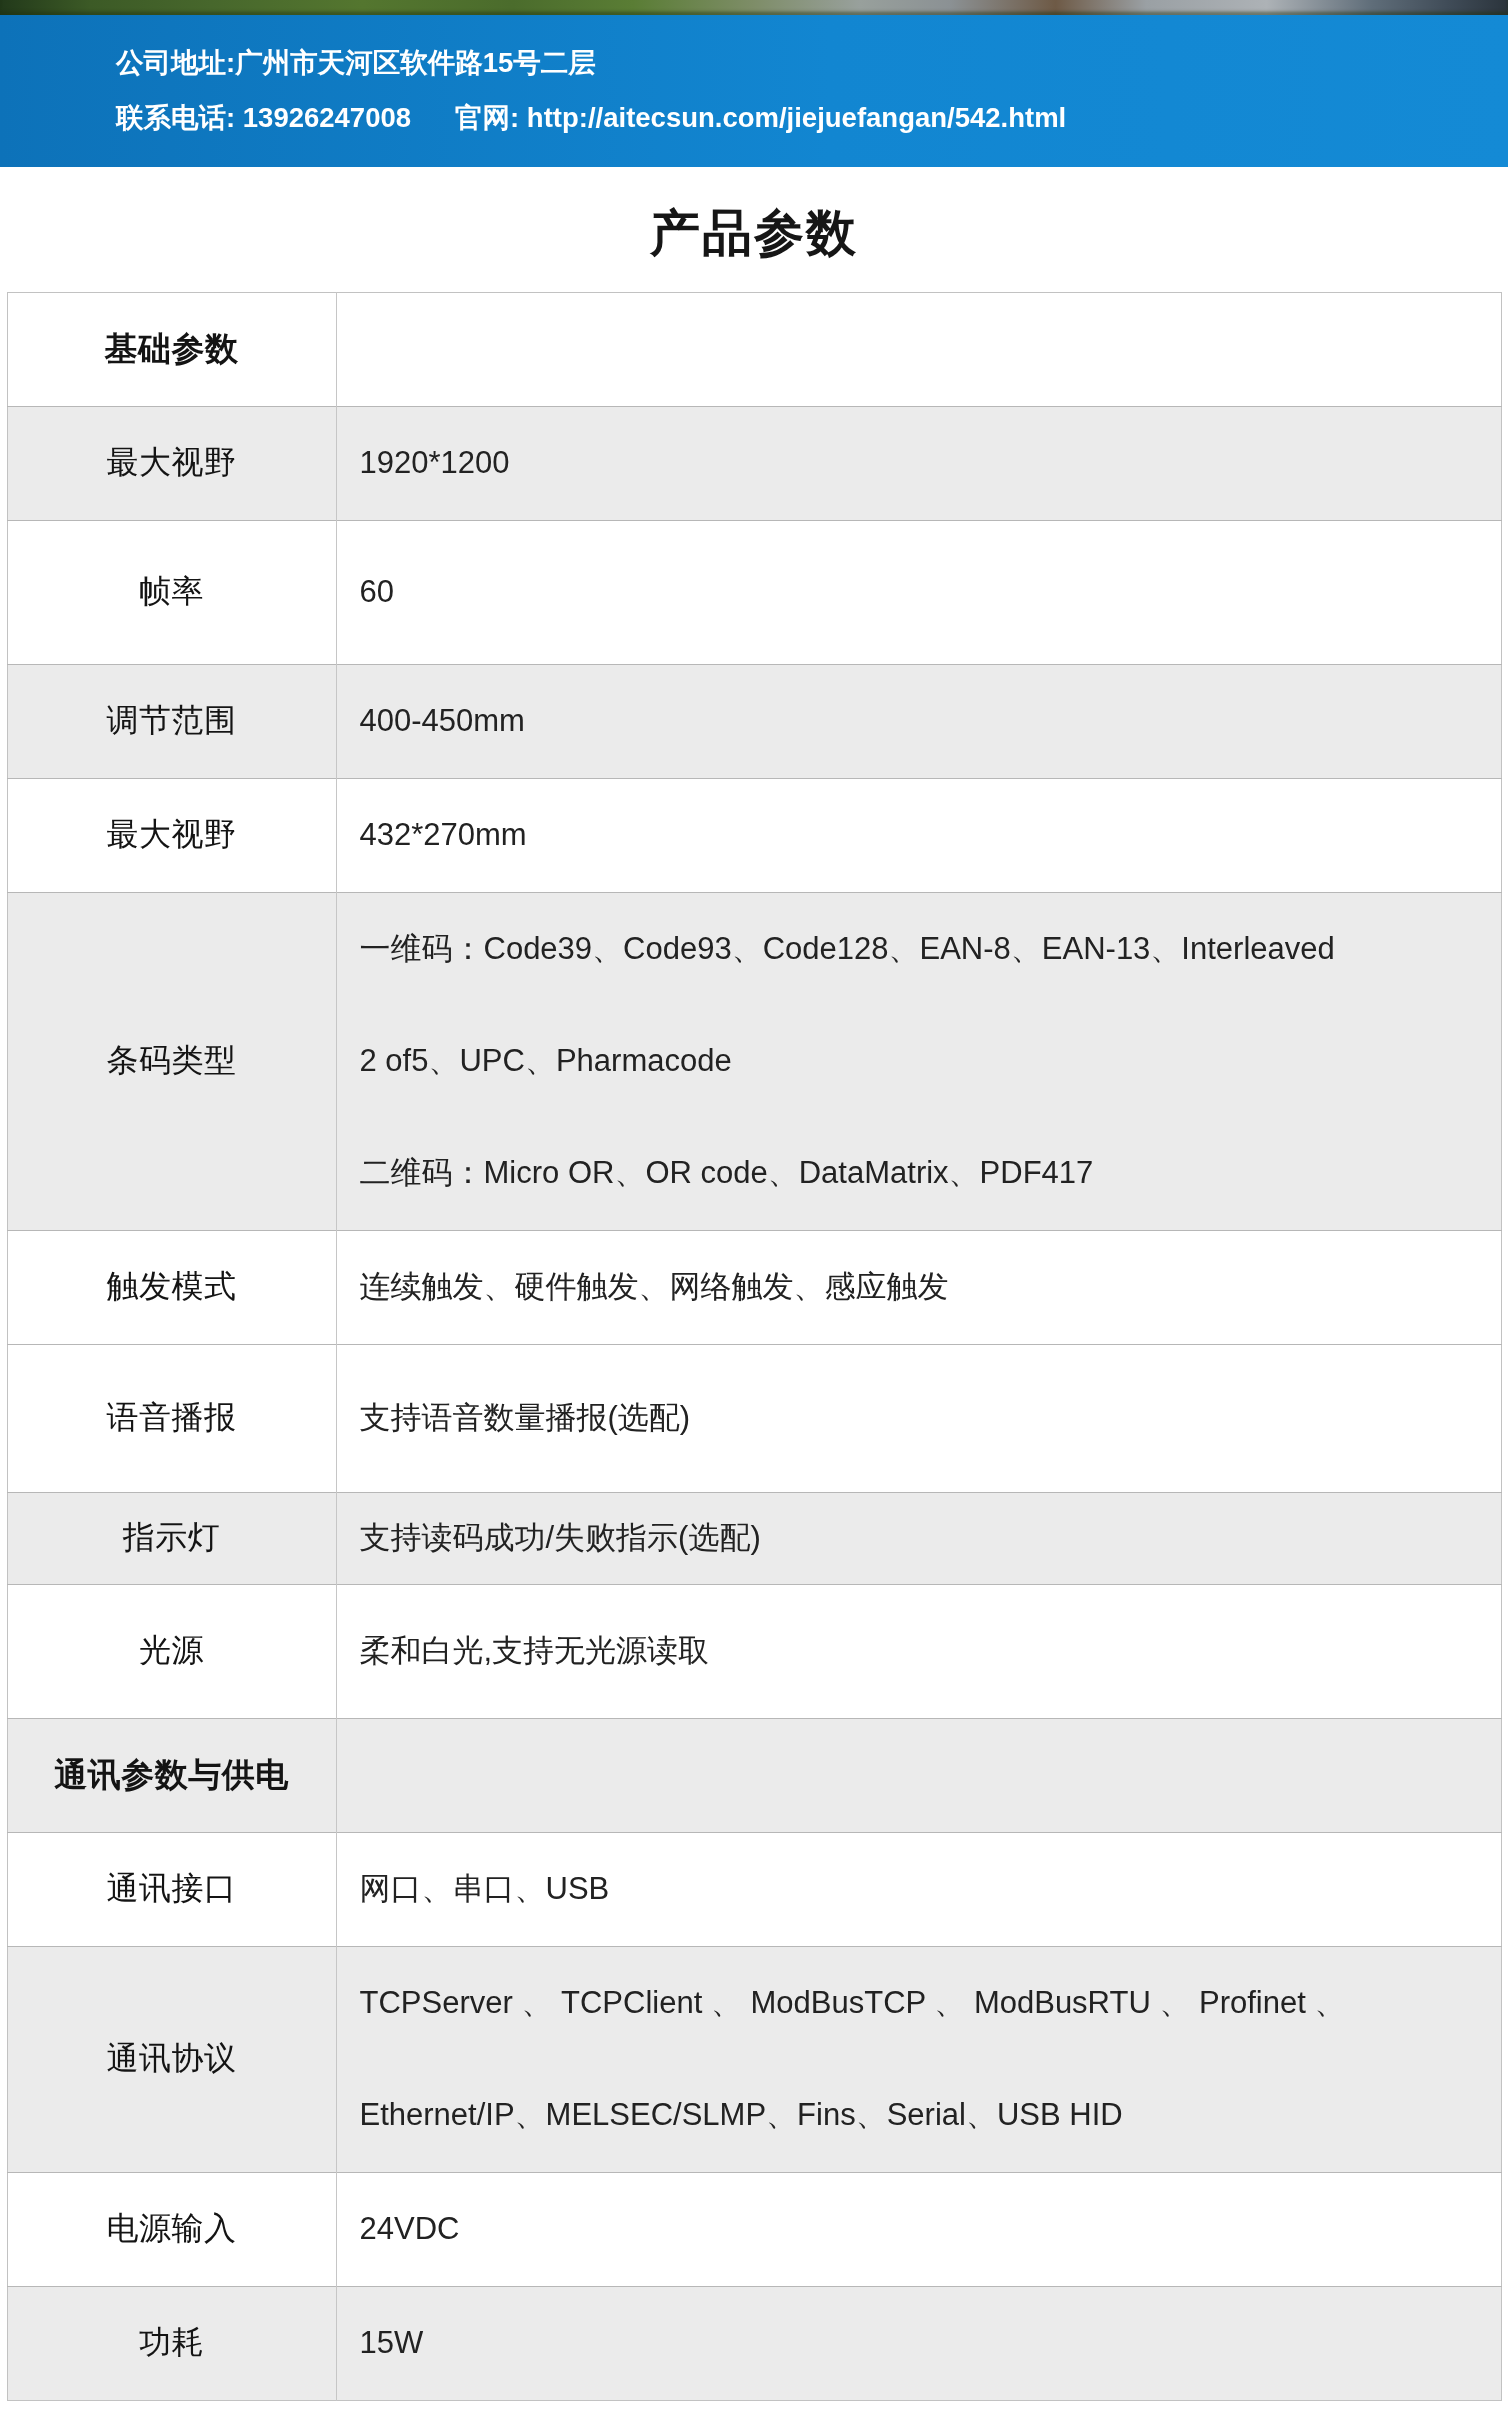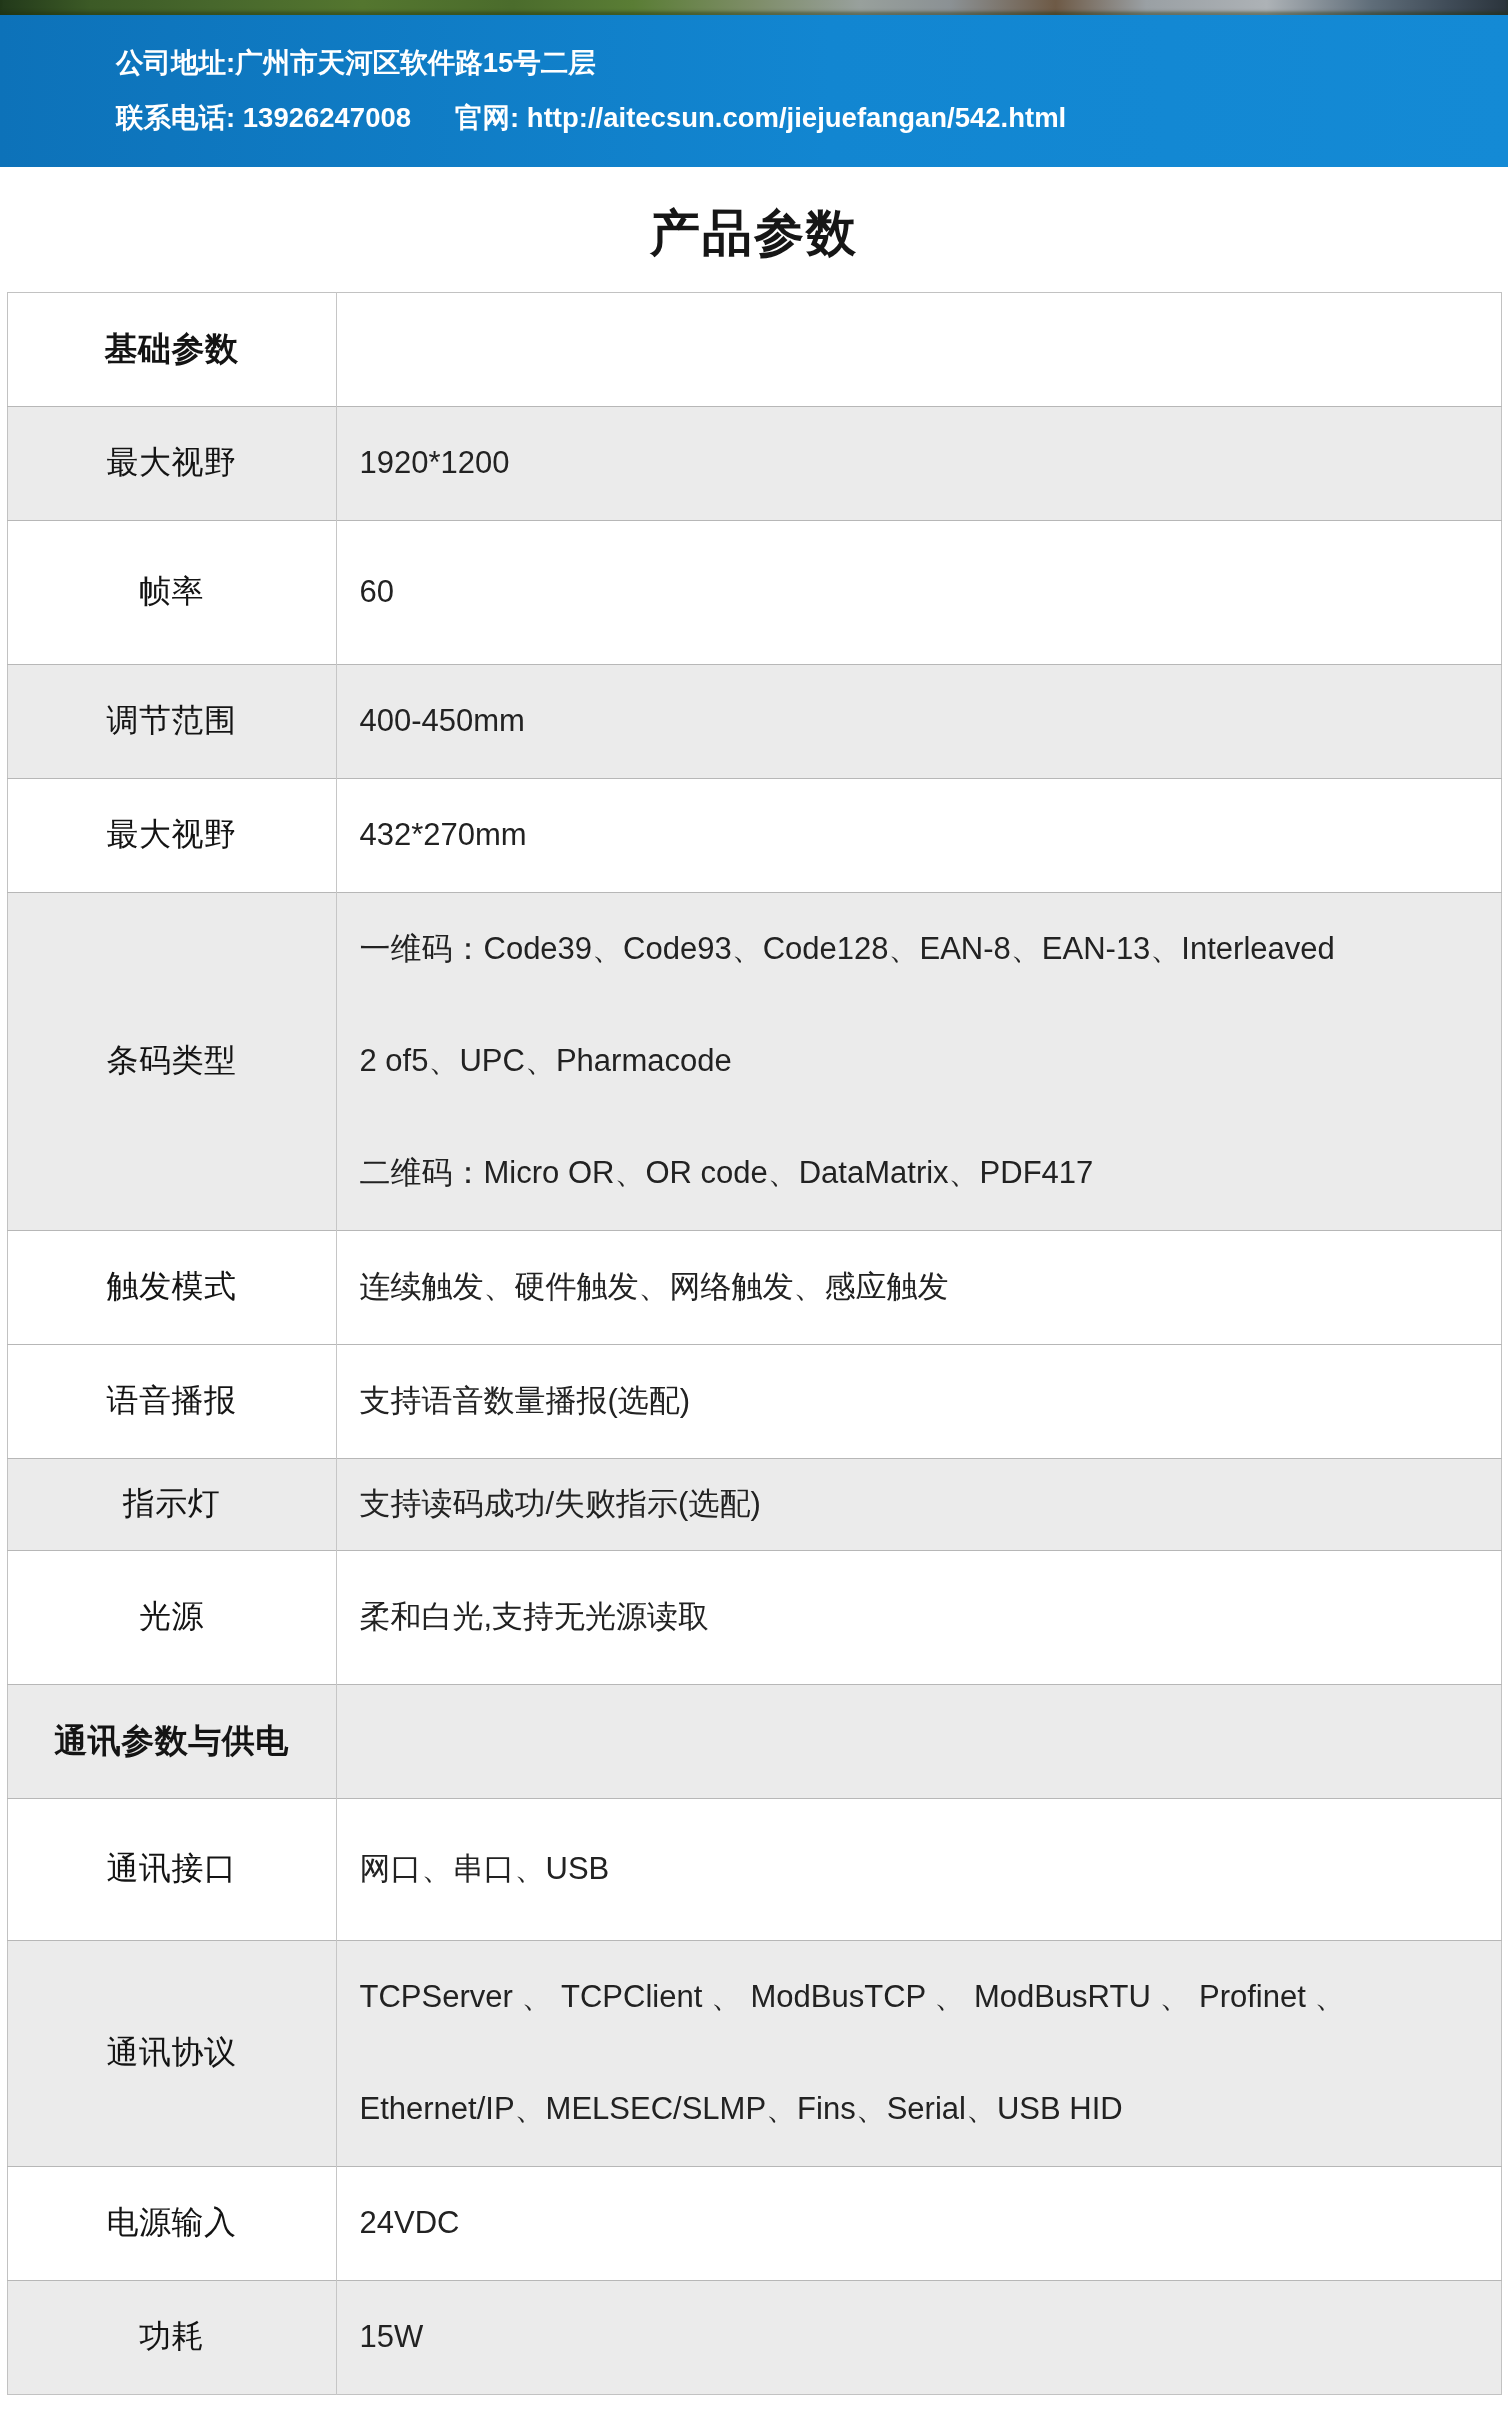--- a/index.html
+++ b/index.html
@@ -118,21 +118,21 @@
             <div class="value-line">二维码：Micro OR、OR code、DataMatrix、PDF417</div>
           </div>
         </td>
       </tr>
       <tr class="spec-row" style="height: 114px;">
         <td class="label-cell">触发模式</td>
         <td class="value-cell">
           <div class="value-single">连续触发、硬件触发、网络触发、感应触发</div>
         </td>
       </tr>
-      <tr class="spec-row" style="height: 114px;">
+      <tr class="spec-row" style="height: 148px;">
         <td class="label-cell">语音播报</td>
         <td class="value-cell">
           <div class="value-single">支持语音数量播报(选配)</div>
         </td>
       </tr>
       <tr class="spec-row alt" style="height: 92px;">
         <td class="label-cell">指示灯</td>
         <td class="value-cell">
           <div class="value-single">支持读码成功/失败指示(选配)</div>
         </td>
@@ -140,21 +140,21 @@
       <tr class="spec-row" style="height: 134px;">
         <td class="label-cell">光源</td>
         <td class="value-cell">
           <div class="value-single">柔和白光,支持无光源读取</div>
         </td>
       </tr>
       <tr class="spec-row alt section" style="height: 114px;">
         <td class="label-cell">通讯参数与供电</td>
         <td class="value-cell"></td>
       </tr>
-      <tr class="spec-row" style="height: 142px;">
+      <tr class="spec-row" style="height: 114px;">
         <td class="label-cell">通讯接口</td>
         <td class="value-cell">
           <div class="value-single">网口、串口、USB</div>
         </td>
       </tr>
       <tr class="spec-row alt" style="height: 226px;">
         <td class="label-cell">通讯协议</td>
         <td class="value-cell">
           <div class="value-lines">
             <div class="value-line">TCPServer 、 TCPClient 、 ModBusTCP 、 ModBusRTU 、 Profinet 、</div>

